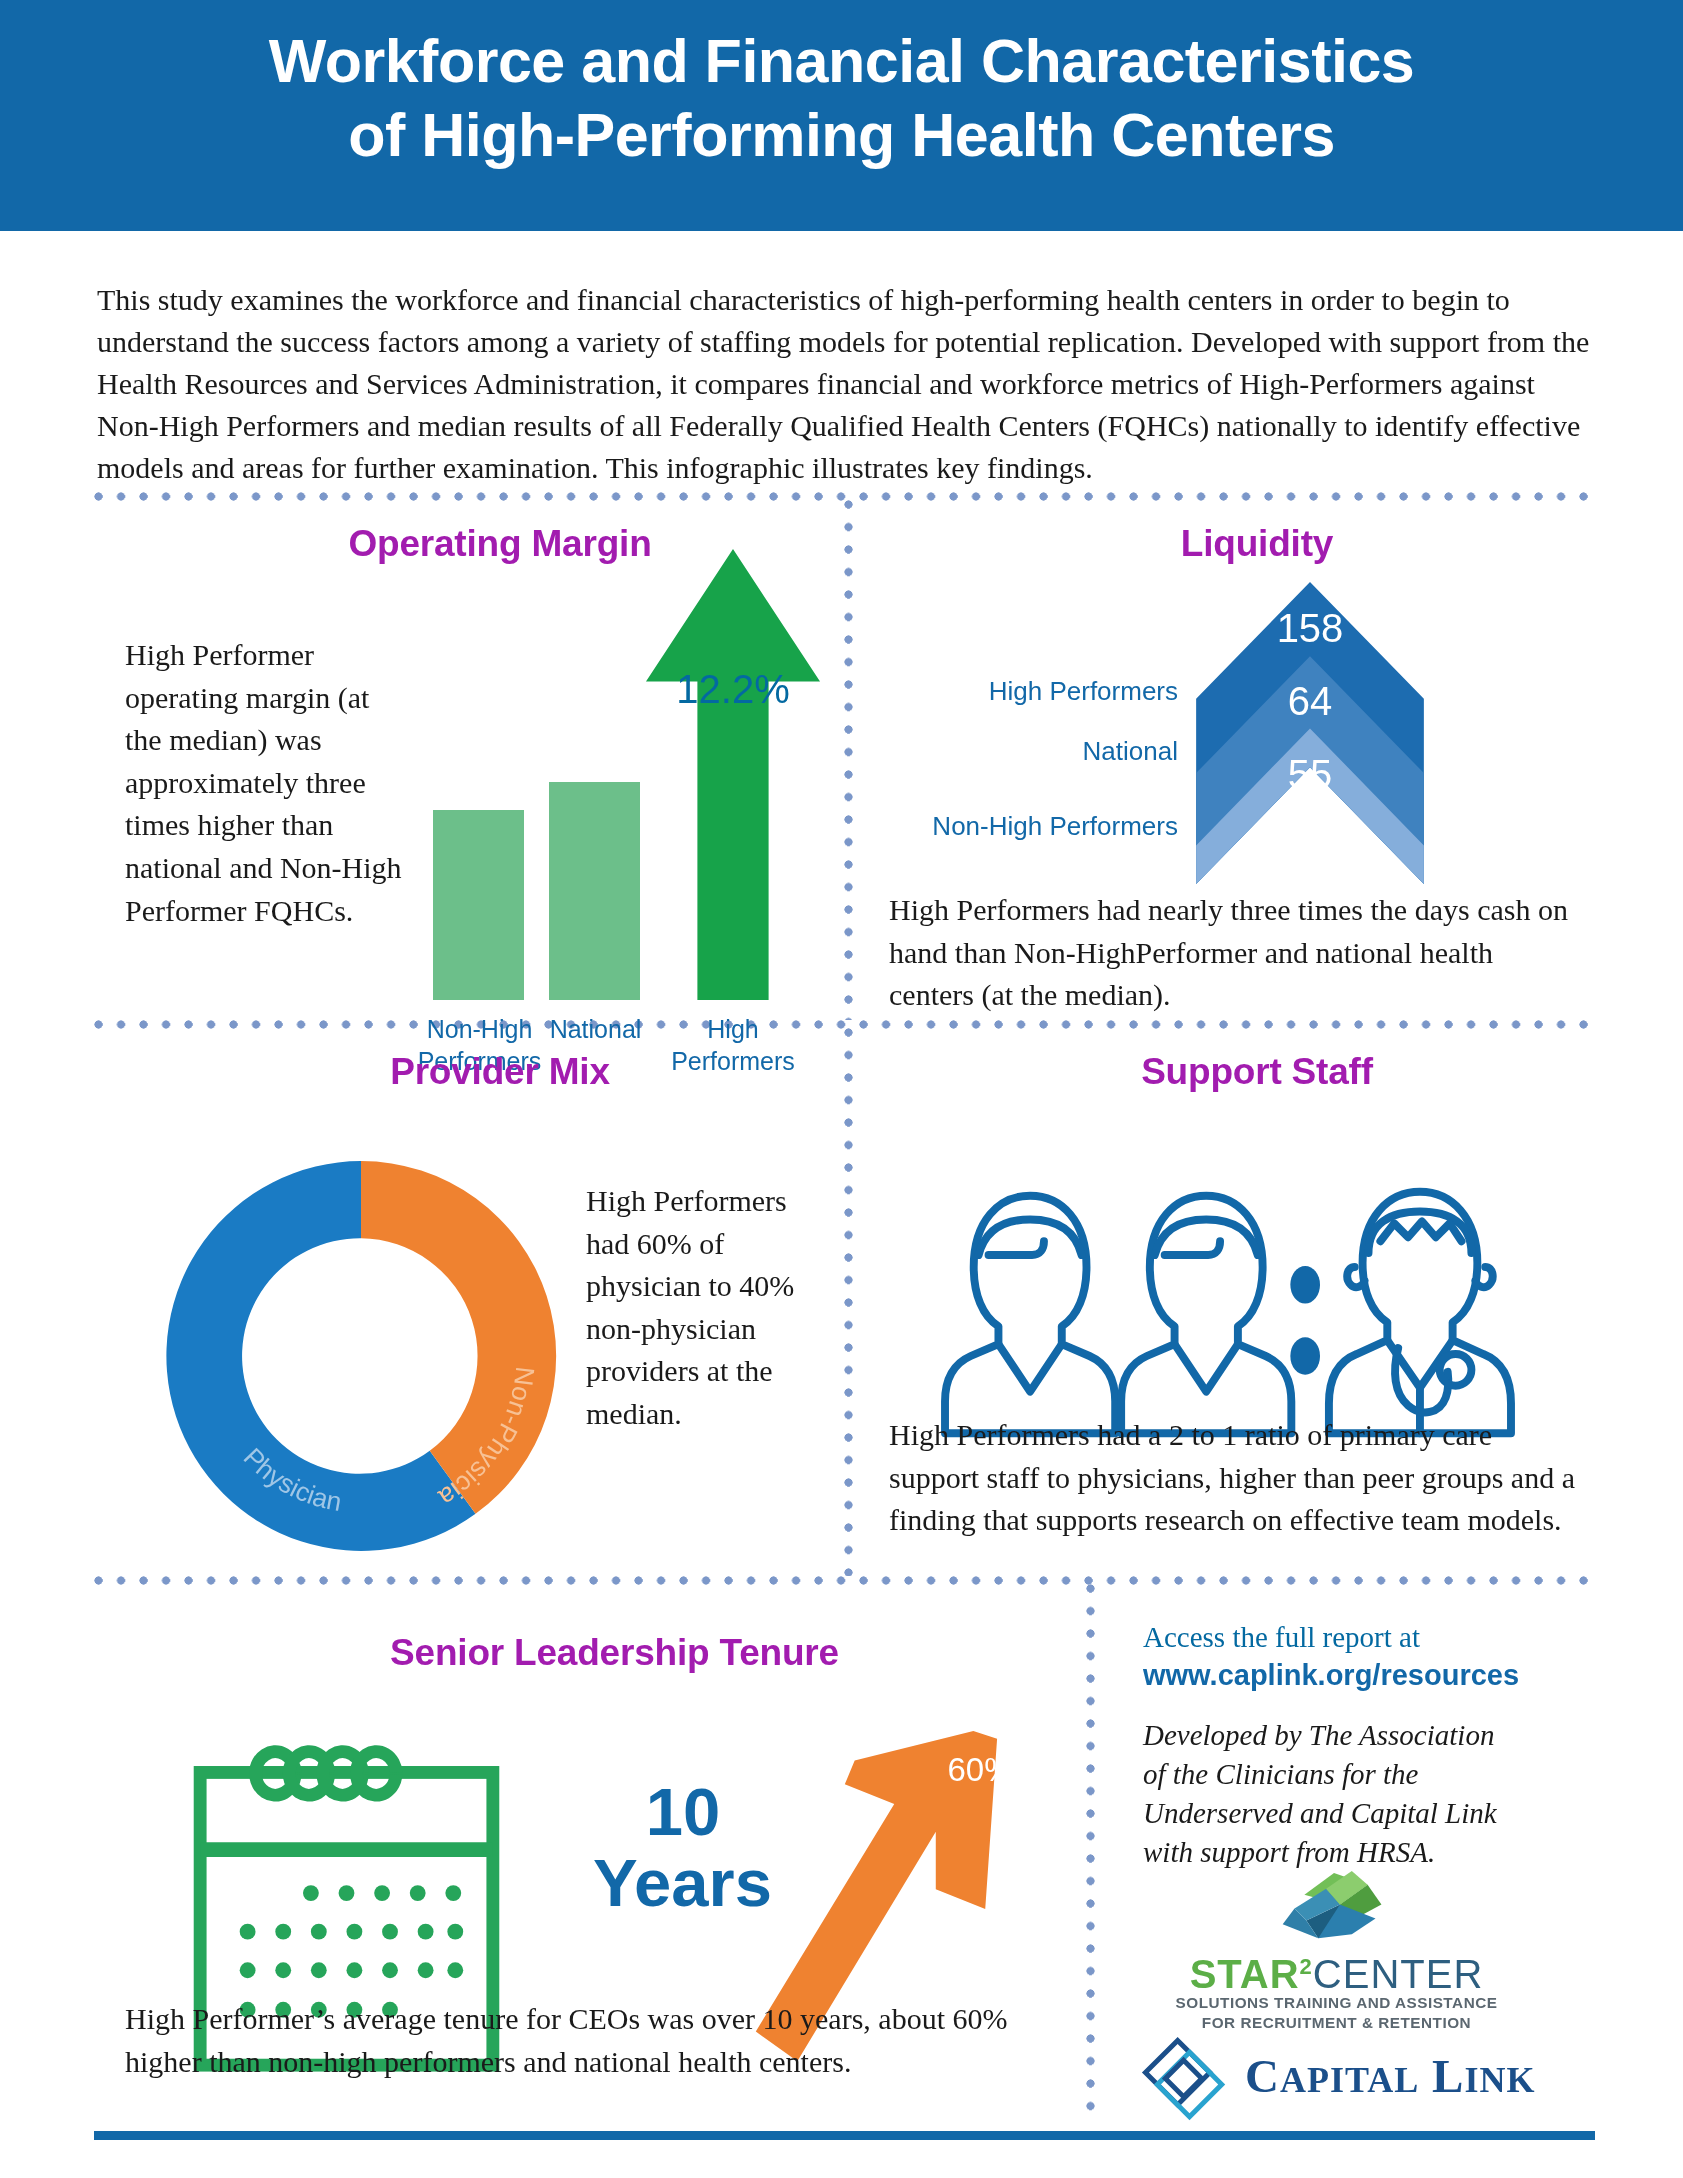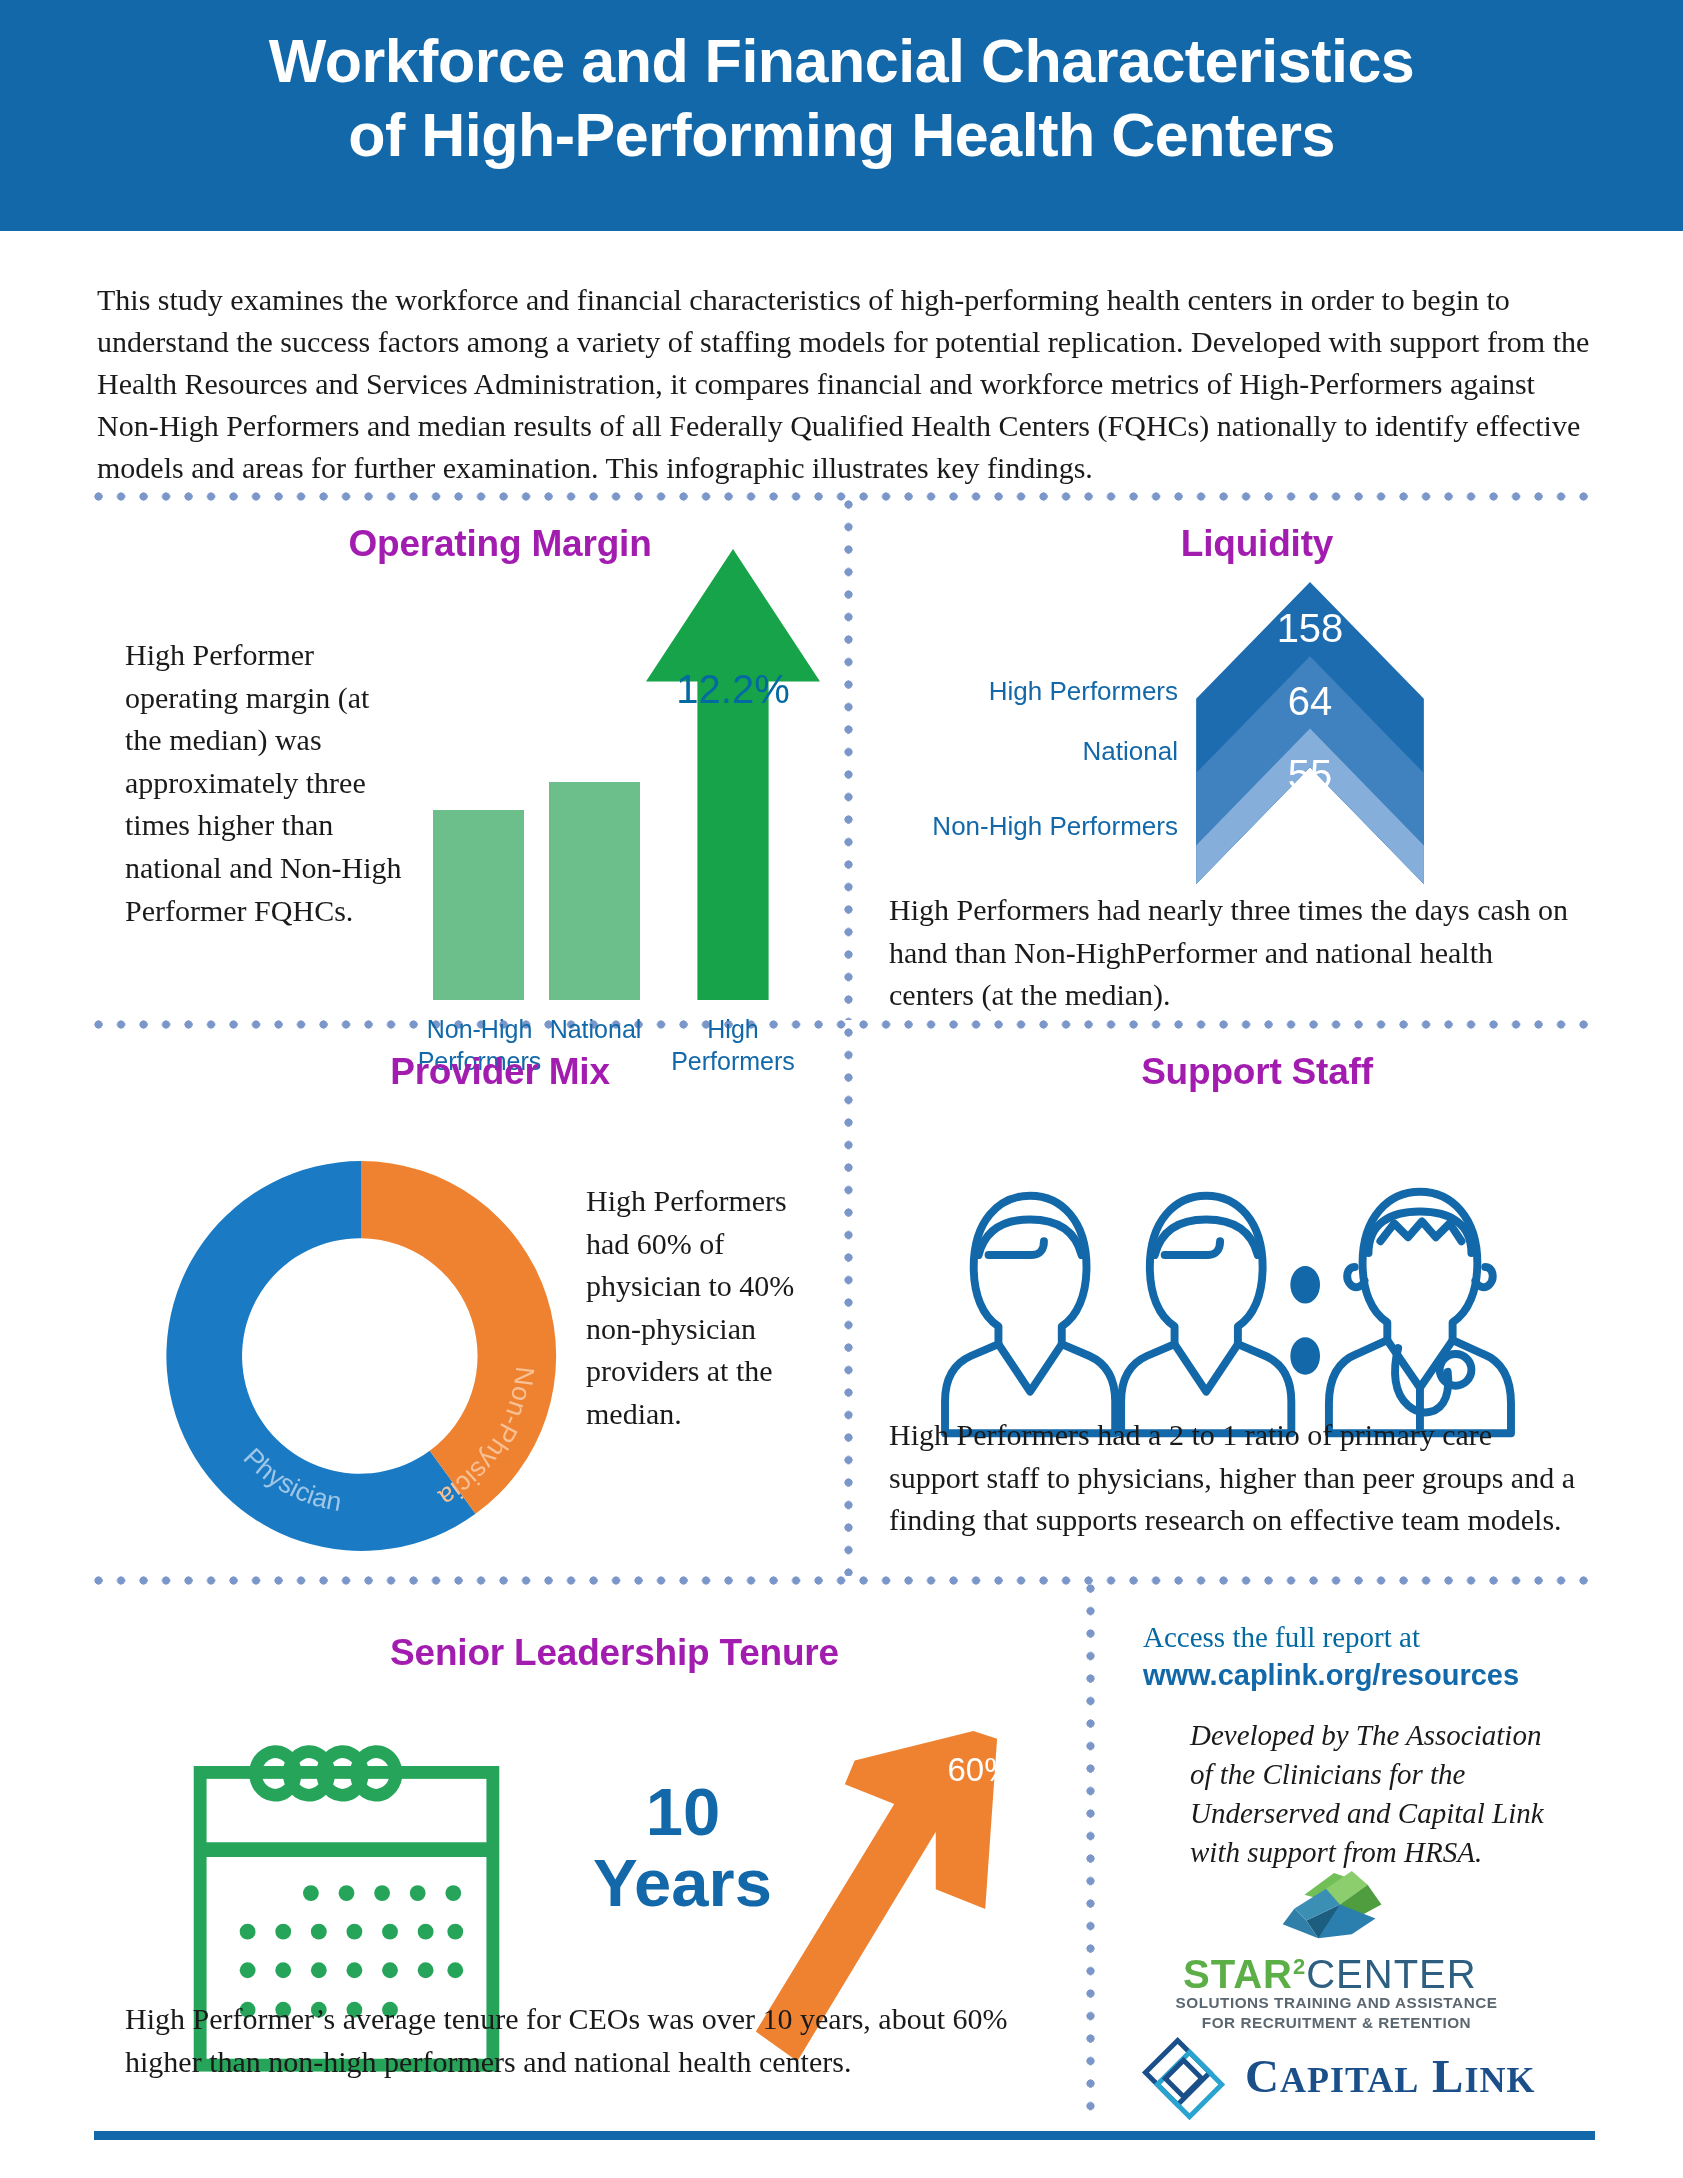--- a/index.html
+++ b/index.html
@@ -233,32 +233,32 @@
   <polygon fill="#ef8230" points="238,18 262,26 250,198 200,178 200,120 60,352 18,322 158,92 108,72 118,48"></polygon>
 </svg>
 <div style="position:absolute;left:936px;top:1751px;width:89px;color:#ffffff;
             font-family:'Liberation Sans',sans-serif;font-size:33px;text-align:center;">60%</div>
 
 <div class="body-serif" style="left:125px;top:1998px;width:911px;font-size:30px;">High Performer’s average tenure for CEOs was over 10 years, about 60% higher than non-high performers and national health centers.</div>
 
 <div class="rep-access" style="left:1143px;top:1621px;width:436px;">Access the full report at</div>
 <a class="rep-url" href="#" style="left:1143px;top:1659px;width:446px;text-decoration:none;">www.caplink.org/resources</a>
 
-<div class="rep-dev" style="left:1143px;top:1716px;width:376px;margin-left:47px;">Developed by The Association of the Clinicians for the Underserved and Capital Link with support from HRSA.</div>
+<div class="rep-dev" style="left:1143px;top:1716px;width:376px;">Developed by The Association of the Clinicians for the Underserved and Capital Link with support from HRSA.</div>
 
 <svg style="position:absolute;left:1257px;top:1869px;" width="158" height="85" viewBox="0 0 160 86">
   <polygon points="48,26 78,4 112,16 84,36" fill="#72bf57"></polygon>
   <polygon points="112,16 126,36 96,52 84,36" fill="#4f9d3f"></polygon>
   <polygon points="84,36 96,52 62,70 50,52" fill="#1d5e80"></polygon>
   <polygon points="50,52 62,70 26,56 38,40" fill="#2f7fa8"></polygon>
   <polygon points="38,40 50,52 84,36 70,20" fill="#3b8fb5"></polygon>
   <polygon points="70,20 84,36 112,16 96,2" fill="#8ccd6e"></polygon>
   <polygon points="84,36 120,50 96,66 62,70" fill="#2b7fae"></polygon>
 </svg>
-<div class="star-txt" style="left:1183px;top:1952px;width:307px;font-size:40px;font-weight:bold;letter-spacing:1px;">
+<div class="star-txt" style="left:1183px;top:1952px;width:307px;text-align:center;font-size:40px;font-weight:bold;letter-spacing:1px;">
   <span style="color:#5cae47;">STAR</span><span style="color:#5cae47;font-size:22px;vertical-align:super;">2</span><span style="color:#2e5f80;font-weight:normal;">CENTER</span>
 </div>
 <div class="star-txt" style="left:1163px;top:1994px;width:347px;text-align:center;font-size:15.3px;
      font-weight:bold;color:#5b6770;letter-spacing:0.5px;">SOLUTIONS TRAINING AND ASSISTANCE</div>
 <div class="star-txt" style="left:1163px;top:2014px;width:347px;text-align:center;font-size:15.3px;
      font-weight:bold;color:#5b6770;letter-spacing:0.5px;">FOR RECRUITMENT &amp; RETENTION</div>
 
 <svg style="position:absolute;left:1137px;top:2032px;" width="109" height="99" viewBox="0 0 110 100">
   <g fill="none" stroke-width="5">
     <rect x="18" y="18" width="46" height="46" transform="rotate(45 41 41)" stroke="#1b4f8a"></rect>

